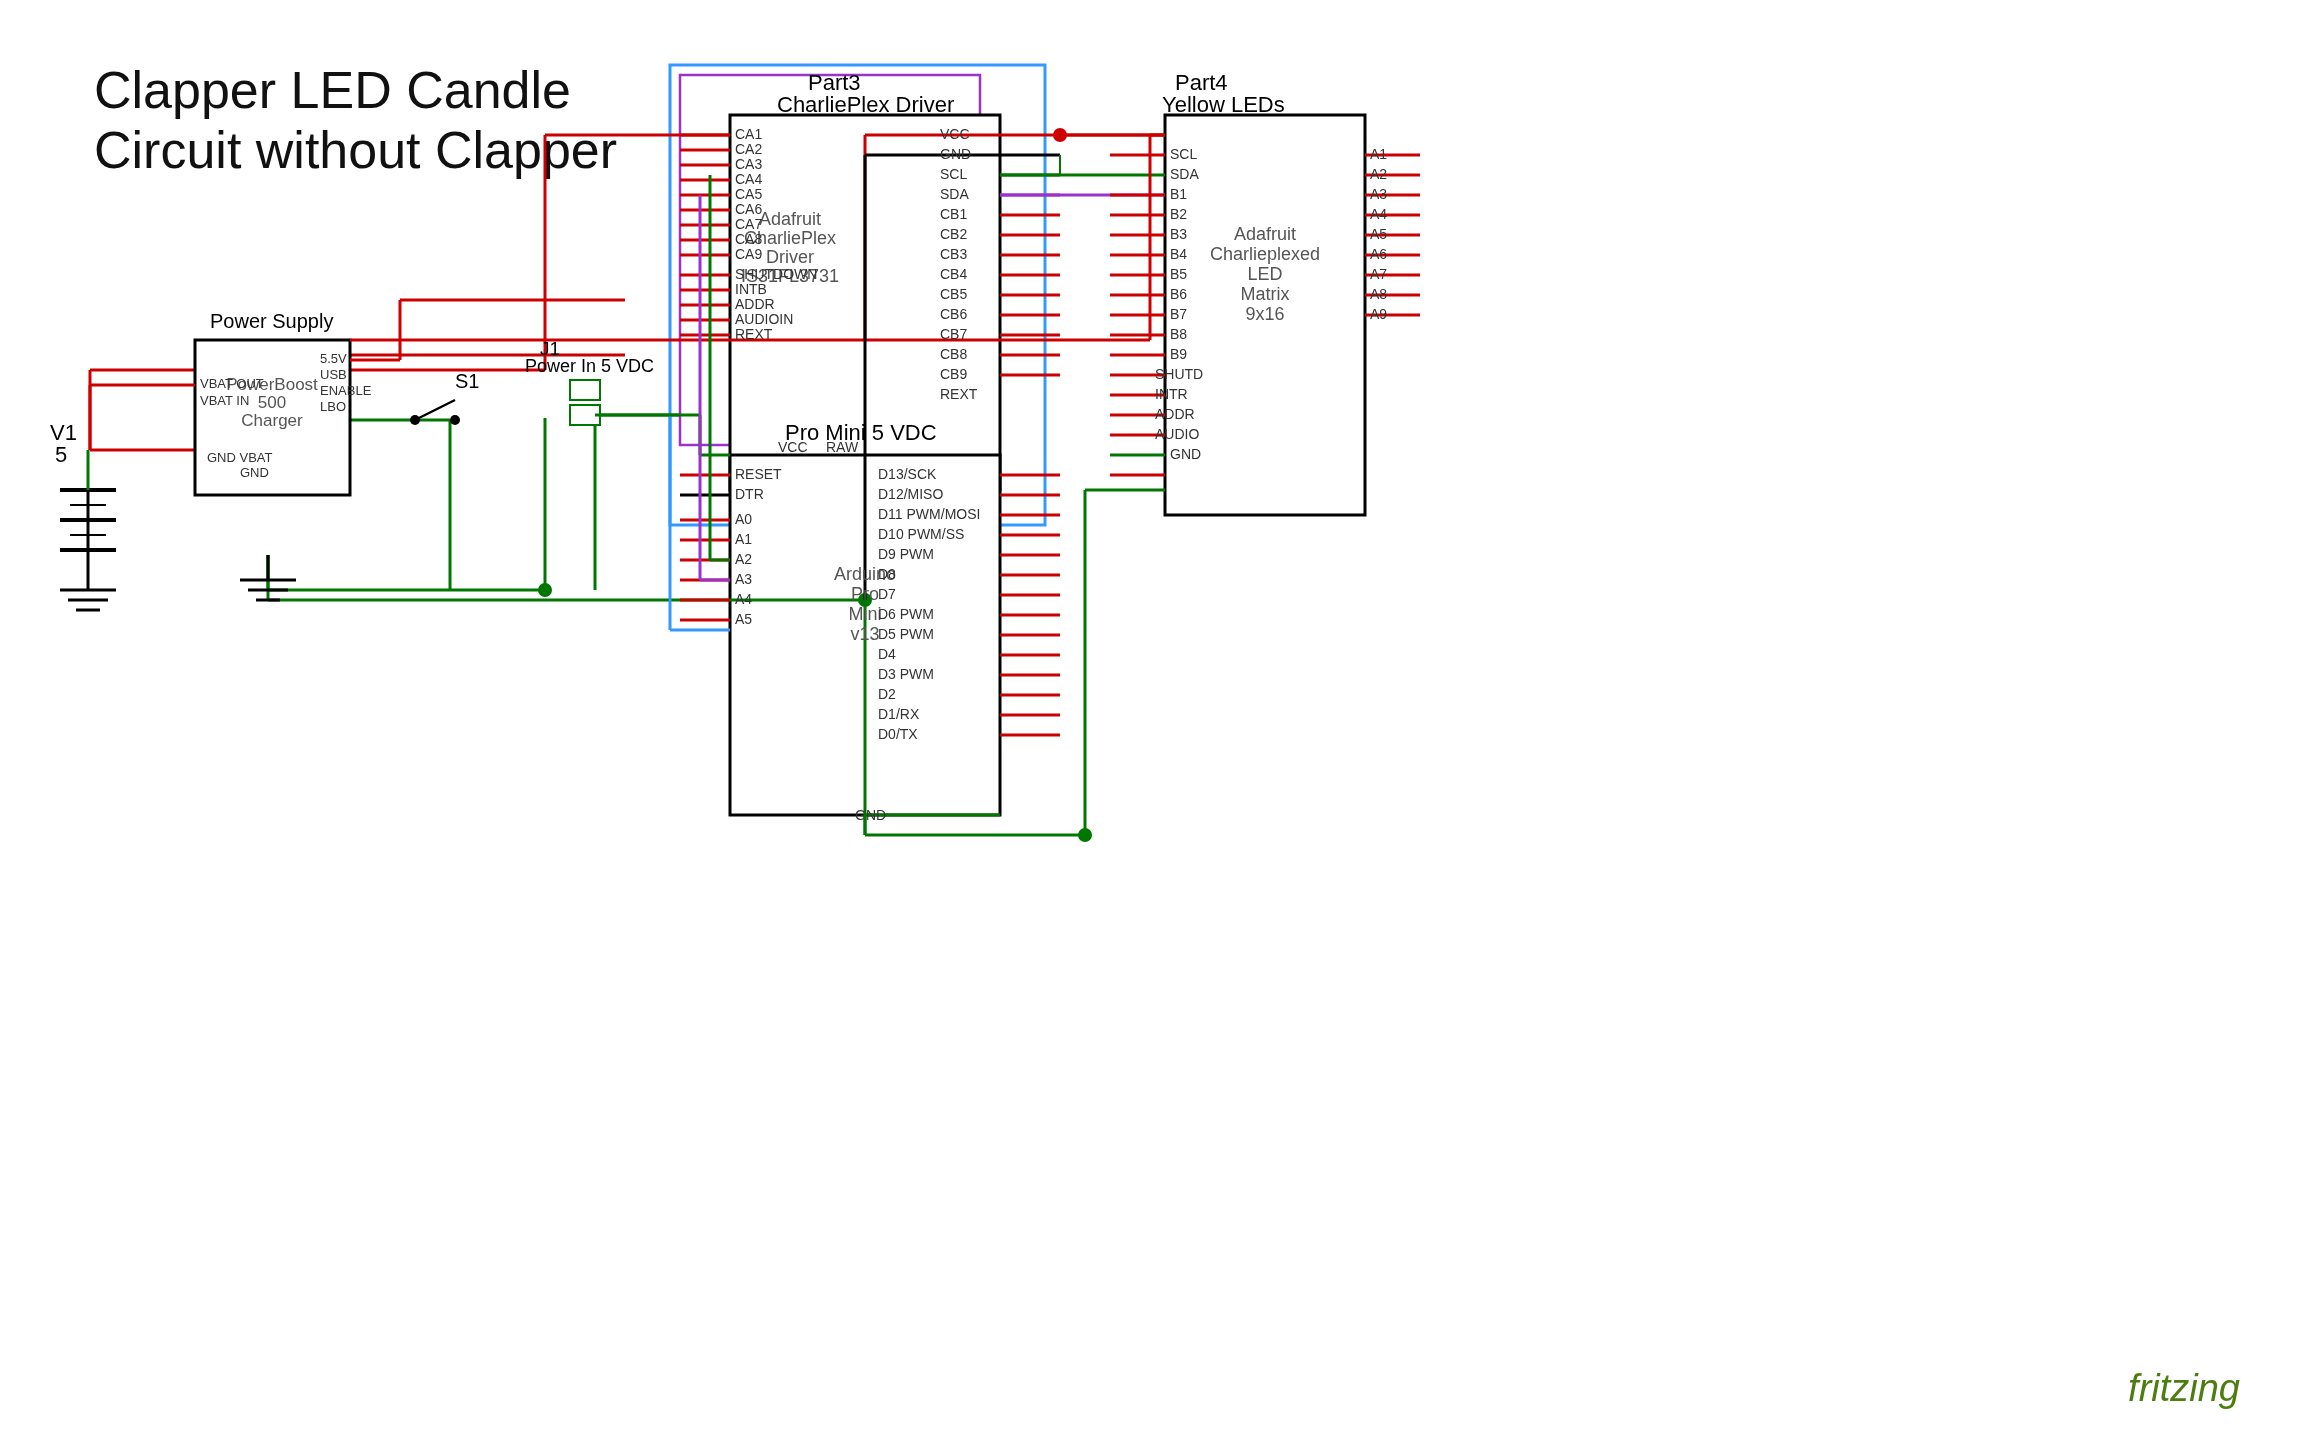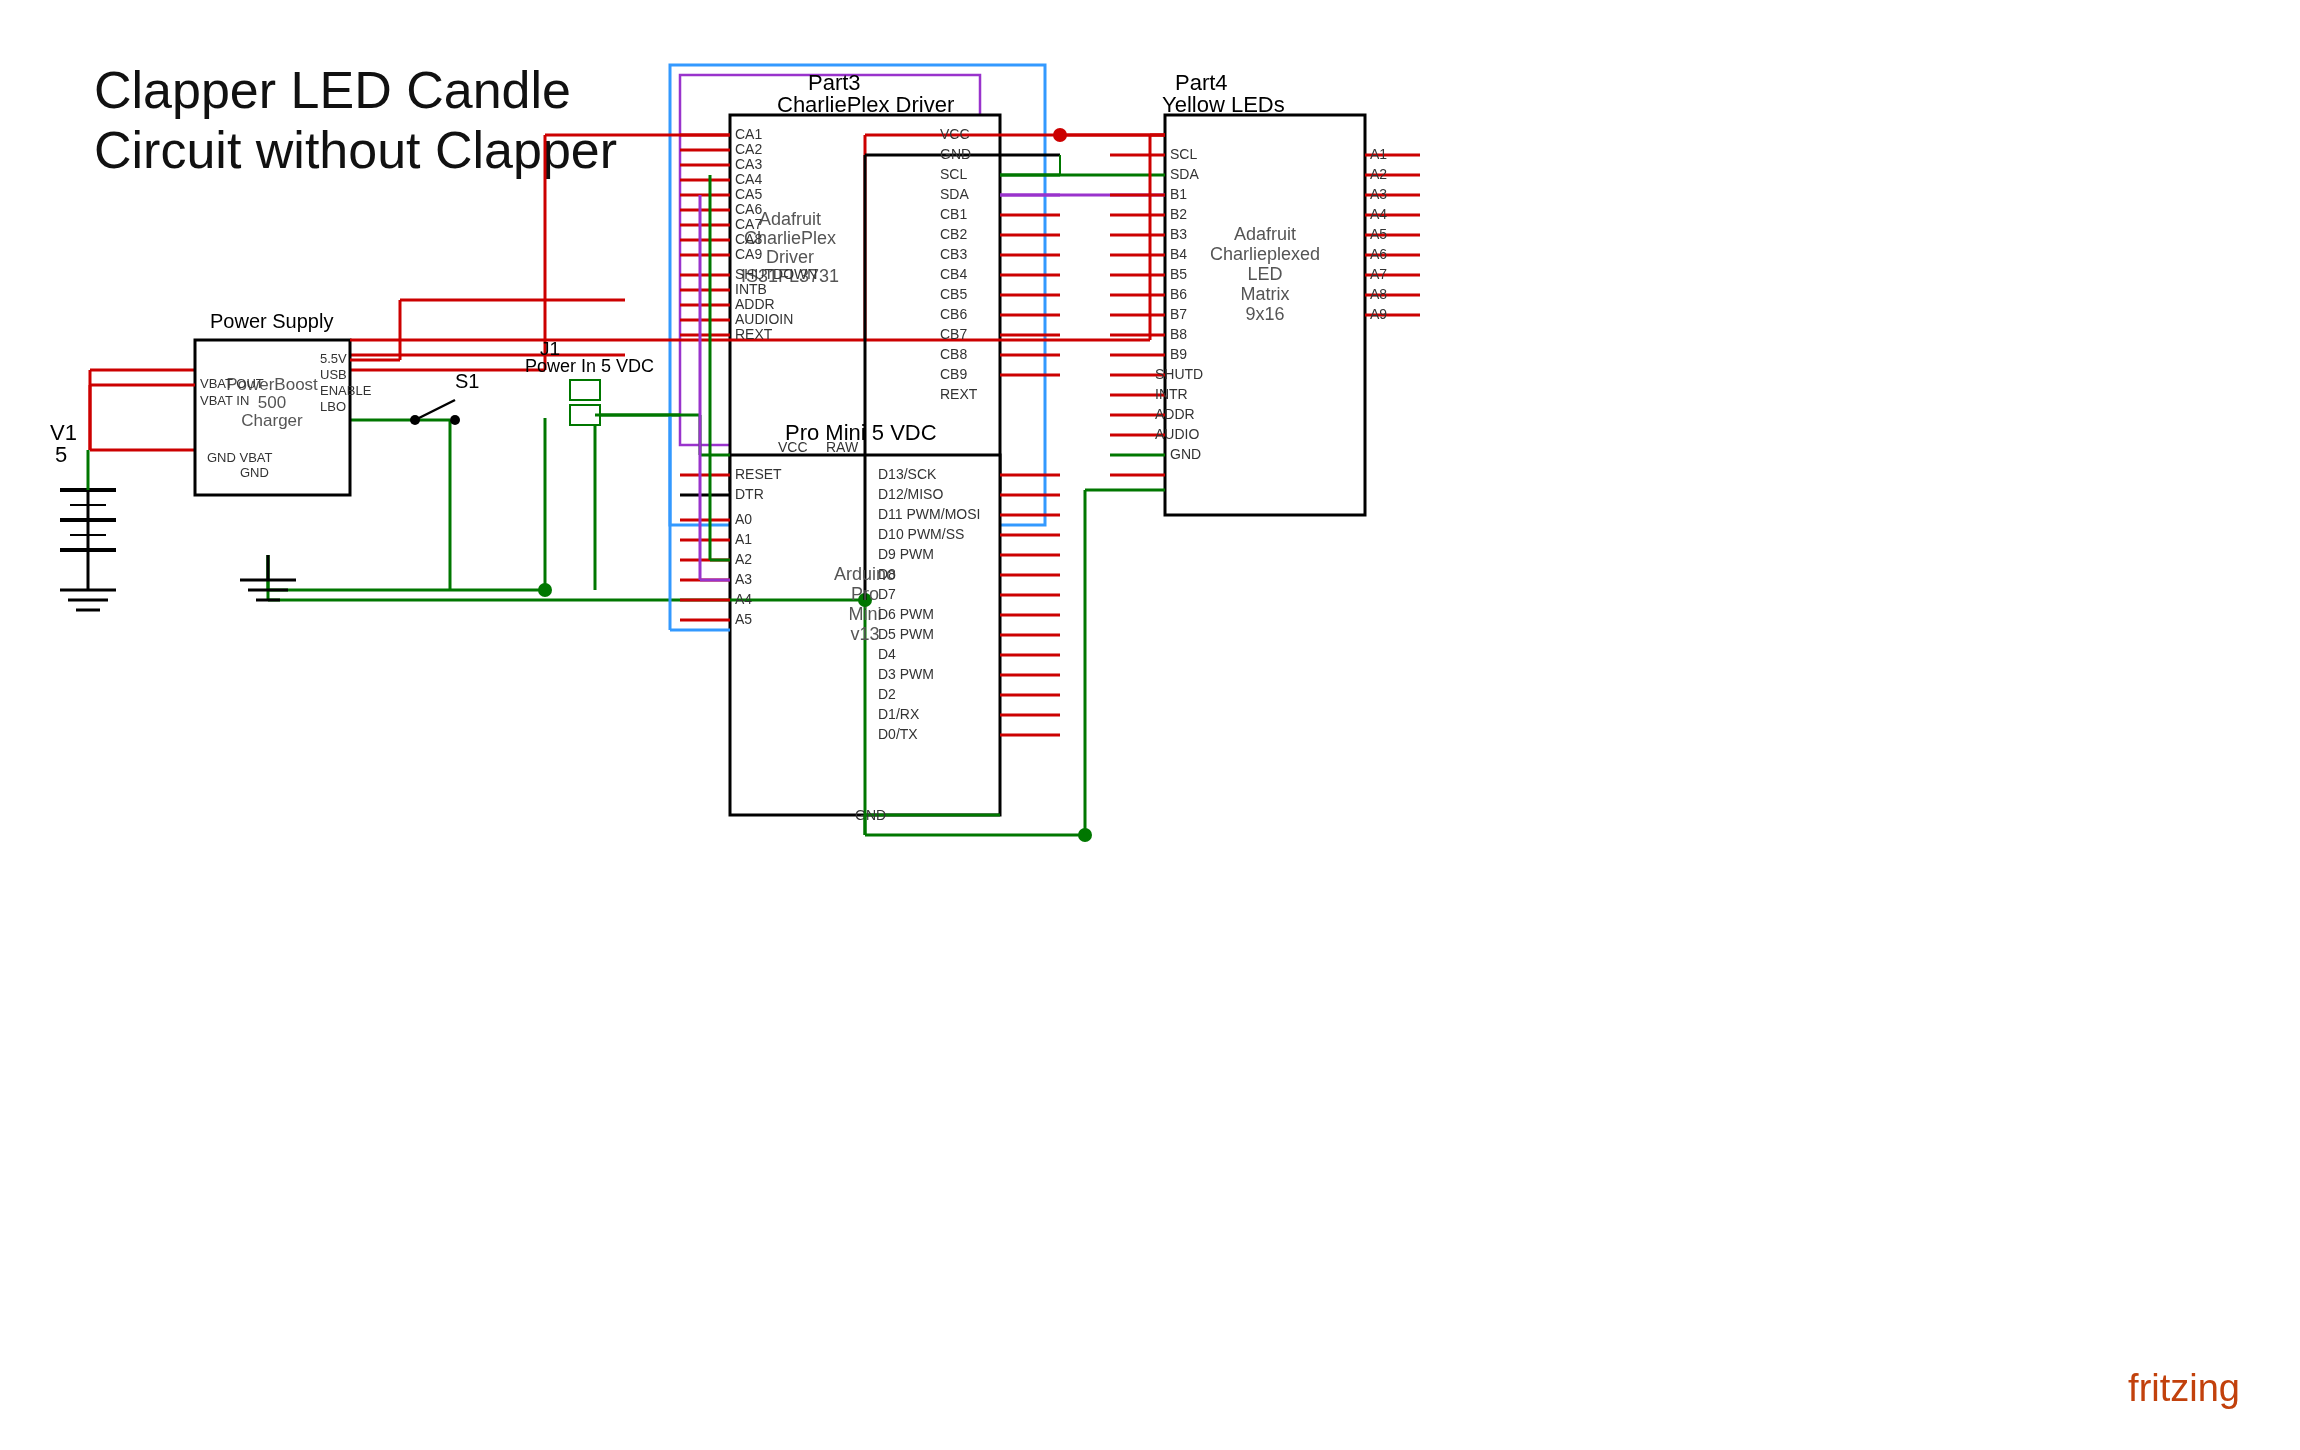--- a/index.html
+++ b/index.html
@@ -31,21 +31,22 @@
     .title-line2 {
       font-size: 52px;
       font-weight: normal;
       color: #111;
     }
     .fritzing-logo {
       position: absolute;
       bottom: 40px;
       right: 60px;
       font-size: 38px;
-      color: #c2410c;
+      color: #4d7c0f;
+      font-style: italic;
     }
   </style>
 </head>
 <body>
 
 <div class="title-block">
   <div class="title-line1">Clapper LED Candle</div>
   <div class="title-line2">Circuit without Clapper</div>
 </div>
 

